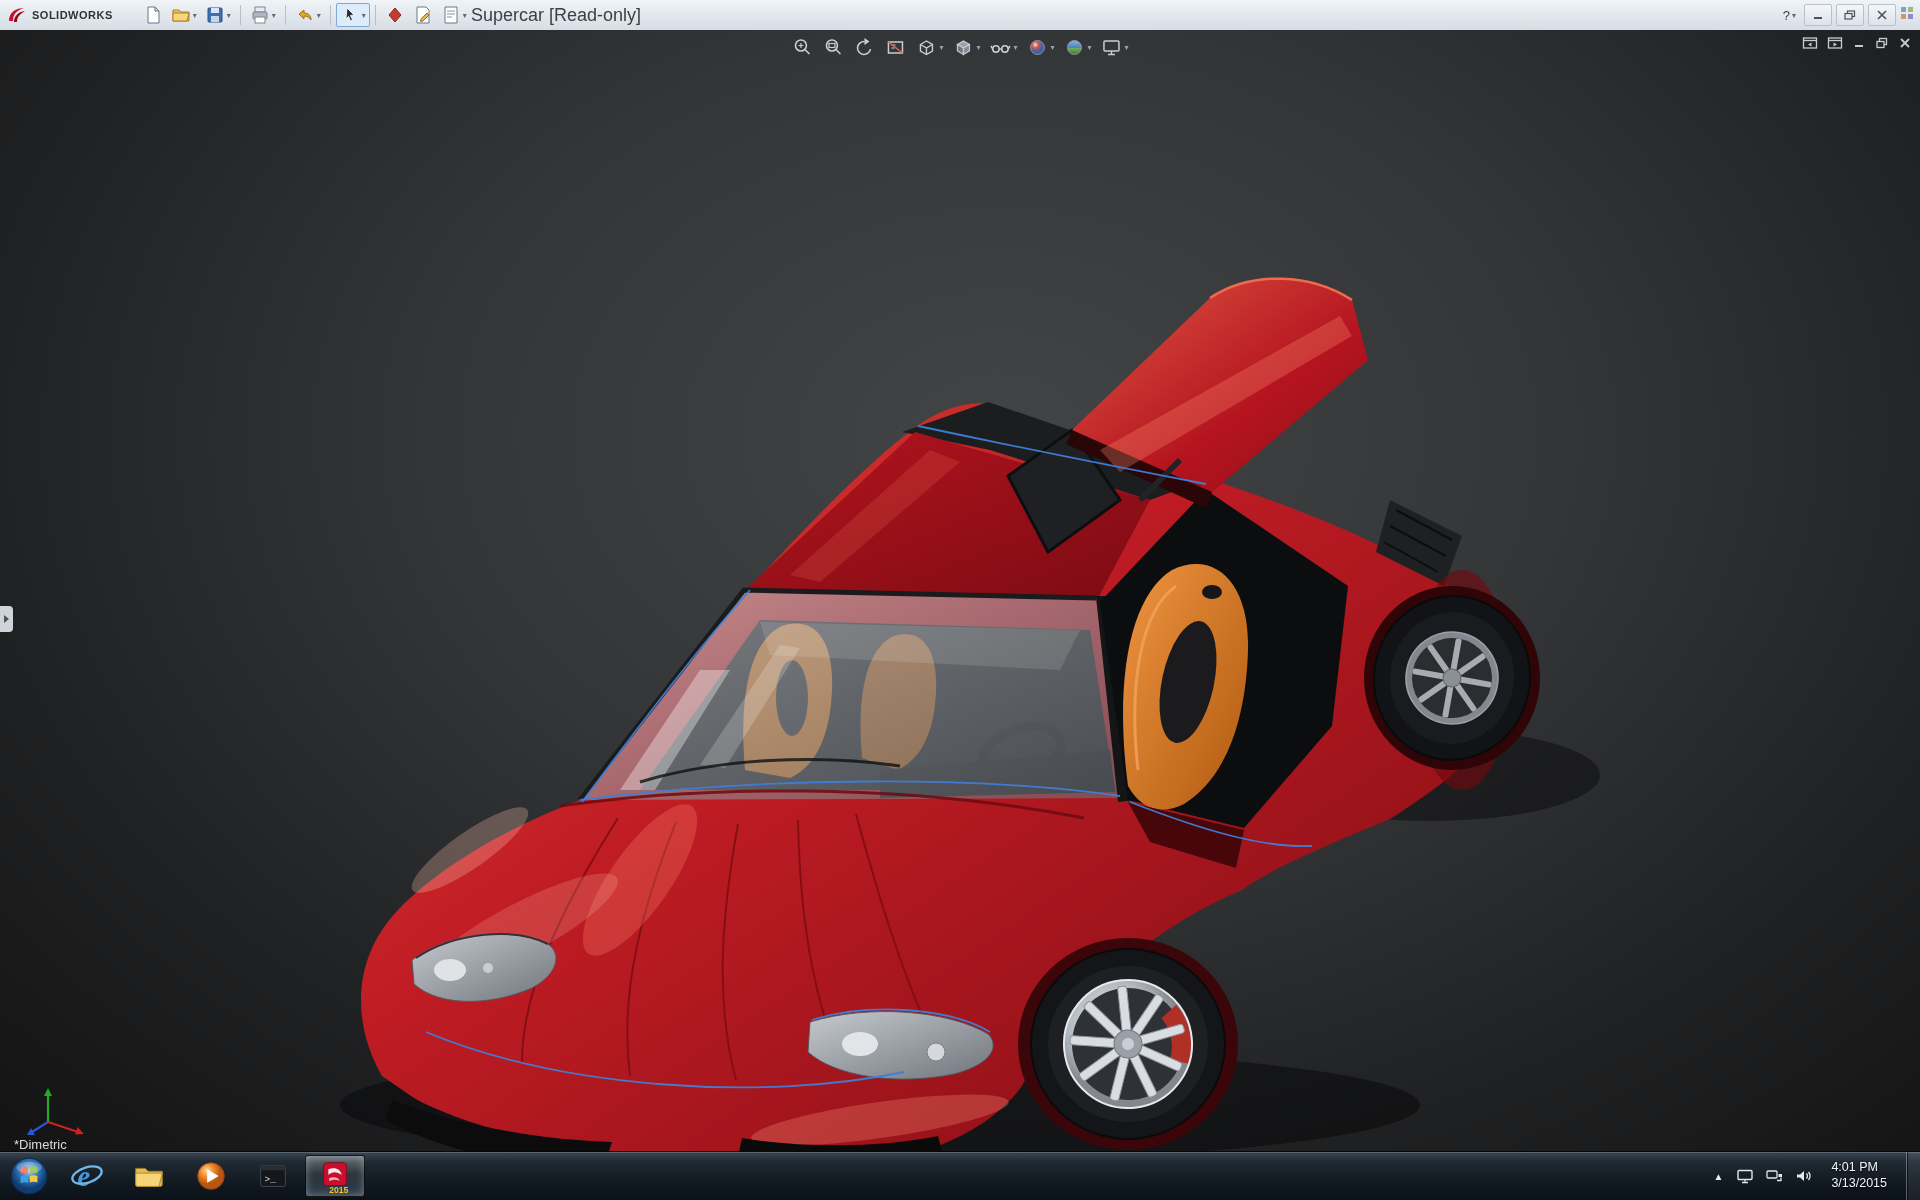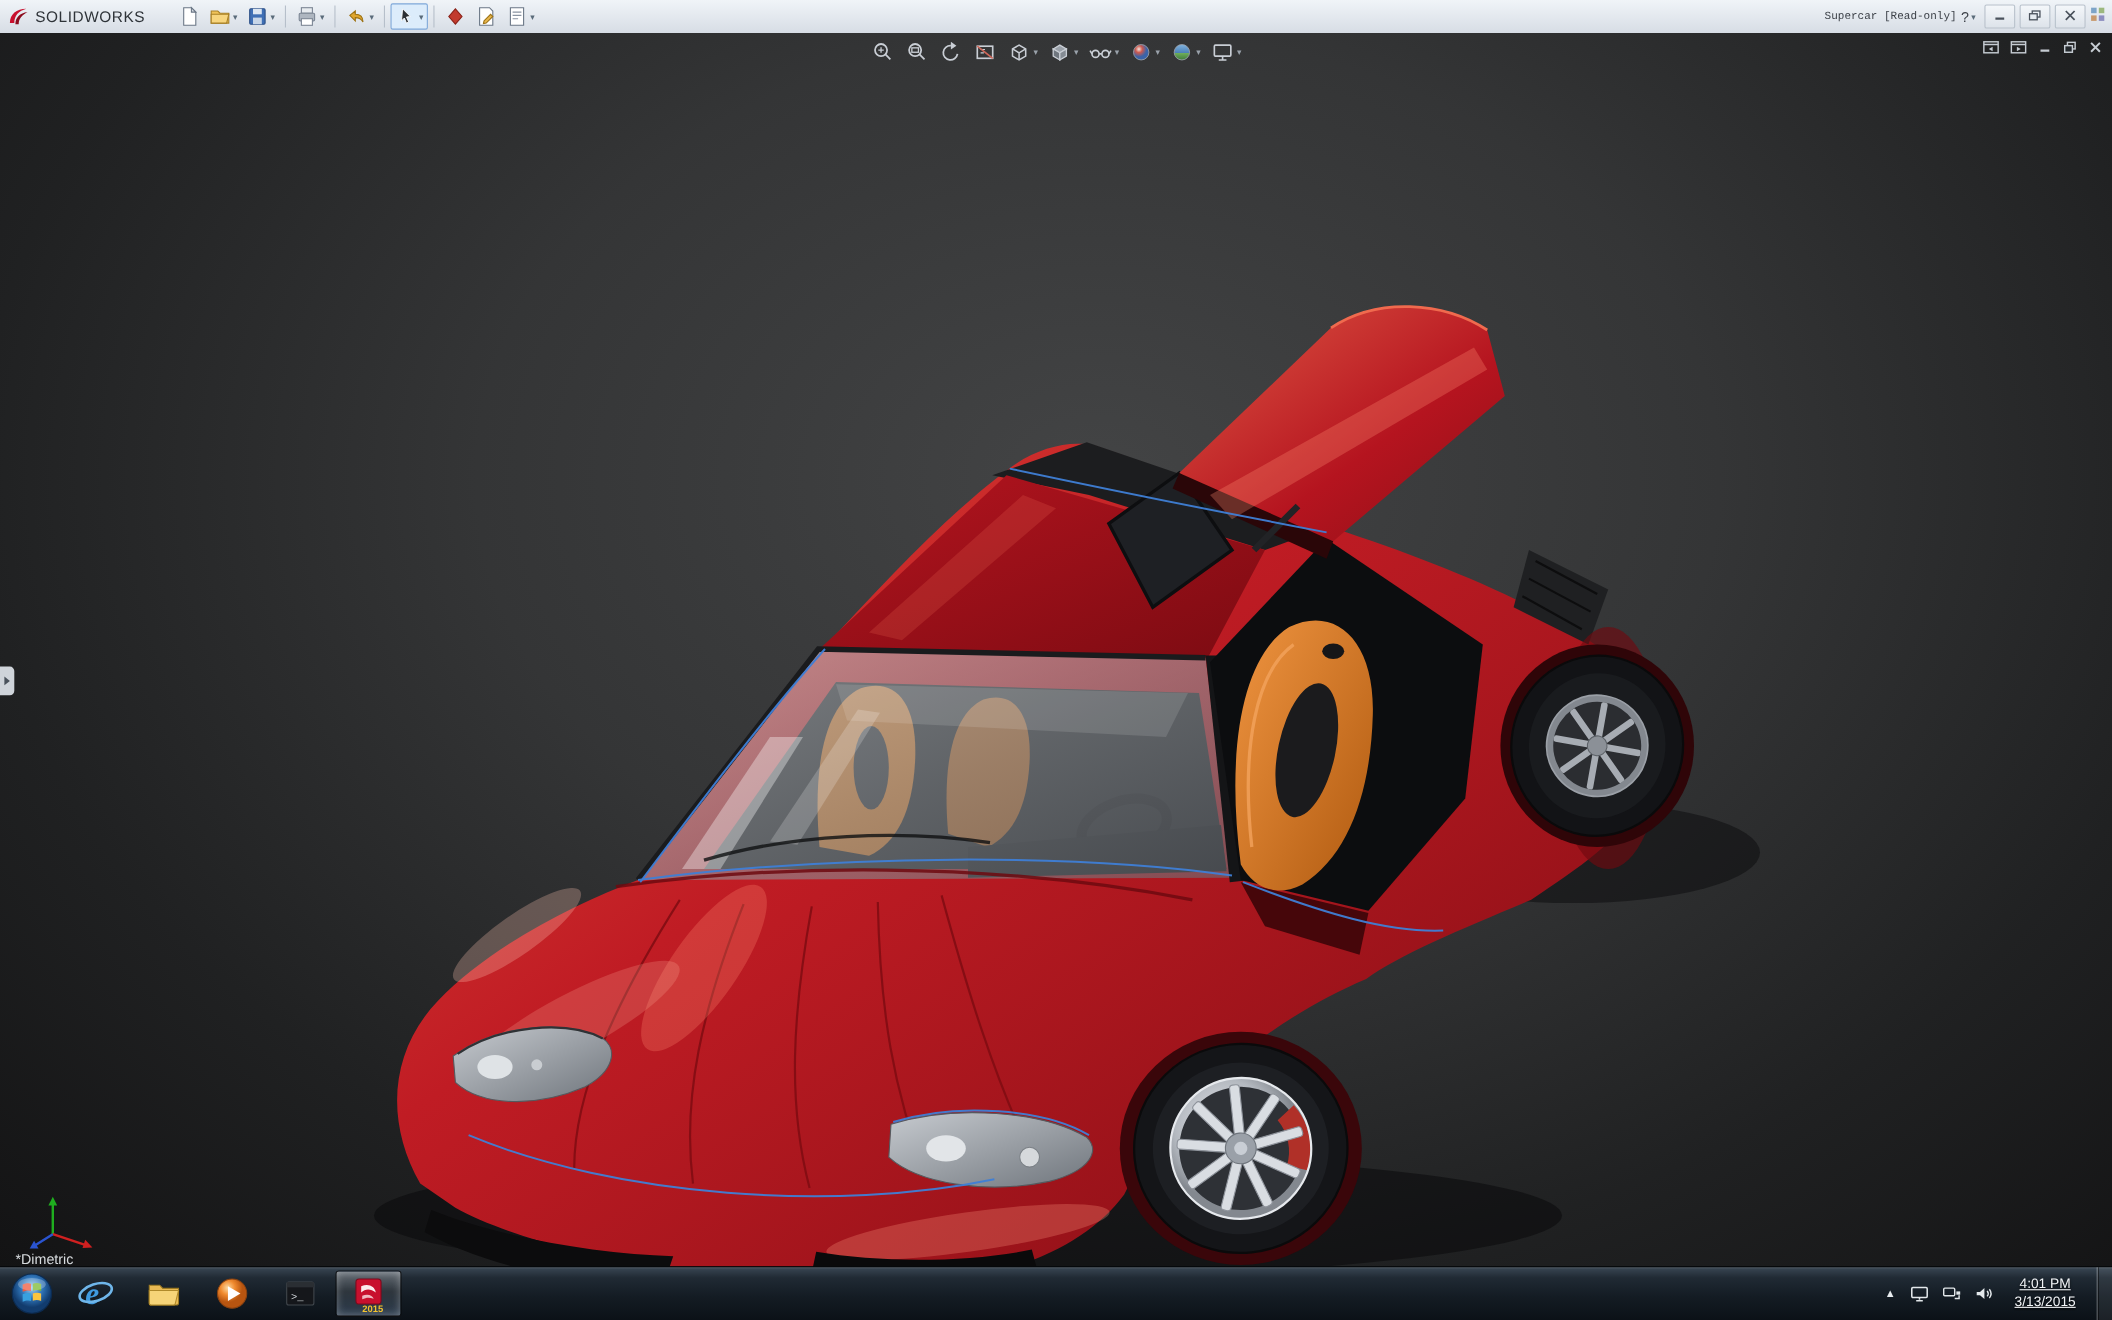--- a/index.html
+++ b/index.html
@@ -4,29 +4,29 @@
 <style>
   html,body{margin:0;padding:0;width:1920px;height:1200px;overflow:hidden;
     font-family:"Liberation Sans",sans-serif;background:#000;}
   #stage{position:relative;width:1920px;height:1200px;}
 
   
   #titlebar{position:absolute;top:0;left:0;right:0;height:30px;display:flex;align-items:center;
     background:linear-gradient(#f0f4f8,#d7dde5);border-bottom:1px solid #98a2ae;}
   .tb-left{display:flex;align-items:center;padding-left:6px;}
   .logo-mark{display:flex;align-items:center;margin-right:4px;}
-  .app-name{font-weight:normal;font-size:14px;color:#2e3338;letter-spacing:.5px;margin-right:26px;}
+  .app-name{font-weight:bold;font-size:11px;color:#2e3338;letter-spacing:.5px;margin-right:26px;}
   .toolbar{display:flex;align-items:center;}
   .tbtn{display:flex;align-items:center;height:24px;padding:1px 3px;border:1px solid transparent;
     background:transparent;border-radius:2px;cursor:default;}
   .tbtn.active{background:#dcecfb;border:1px solid #7fa8d9;}
   .tbtn svg{display:block;}
   .dd{font-size:8px;color:#5a6b7a;margin-left:2px;}
   .sep{width:1px;height:20px;background:#b6bfca;margin:0 5px;}
-  .tb-title{flex:1;text-align:right;font-size:10px;color:#3c4148;white-space:nowrap;overflow:hidden;font-family:Liberation Mono, monospace;}
+  .tb-title{flex:1;text-align:left;font-size:18px;color:#3c4148;white-space:nowrap;overflow:hidden;}
   .tb-right{display:flex;align-items:center;gap:4px;padding-right:6px;}
   .help-btn{display:flex;align-items:center;font-size:13px;color:#3c4148;padding:0 4px;}
   .winbtn{width:26px;height:20px;display:flex;align-items:center;justify-content:center;
     background:linear-gradient(#f4f7fa,#dde3ea);border:1px solid #b9c2cc;border-radius:2px;}
 
   
   #viewport{position:absolute;top:30px;left:0;right:0;bottom:48px;overflow:hidden;
     background:radial-gradient(ellipse at 52% 36%,#434445 0%,#343536 40%,#202122 72%,#131314 100%);}
   #scene{position:absolute;top:0;left:0;width:100%;height:100%;}
   .hud{position:absolute;top:4px;left:50%;transform:translateX(-50%);display:flex;align-items:center;gap:3px;}
@@ -45,22 +45,22 @@
     background:linear-gradient(#3a4754 0%,#202a34 20%,#141c24 55%,#0b1117 100%);
     border-top:1px solid #05080b;box-shadow:inset 0 1px 0 rgba(255,255,255,.18);}
   .start-orb{width:46px;height:46px;display:flex;align-items:center;justify-content:center;margin:0 4px 0 6px;}
   .task-btn{width:58px;height:40px;display:flex;align-items:center;justify-content:center;margin:0 1px;
     border-radius:3px;border:1px solid transparent;}
   .task-btn.active{background:linear-gradient(rgba(255,255,255,.30),rgba(255,255,255,.10) 45%,rgba(130,170,215,.28));
     border:1px solid rgba(0,0,0,.75);box-shadow:inset 0 0 8px rgba(255,255,255,.35);}
   .tray{margin-left:auto;display:flex;align-items:center;gap:11px;height:100%;}
   .tray-chevron{color:#e8ecef;font-size:10px;padding:0 2px;}
   .tray-icon{display:flex;align-items:center;justify-content:center;}
-  .clock{color:#f2f5f8;font-size:12.5px;text-align:center;line-height:1.25;
-    text-shadow:0 1px 2px #000;padding:0 8px;text-decoration:underline;}
+  .clock{color:#f2f5f8;font-size:12.5px;line-height:1.25;
+    text-shadow:0 1px 2px #000;padding:0 8px;}
   .show-desktop{width:13px;height:100%;background:rgba(255,255,255,.07);
     border-left:1px solid rgba(255,255,255,.28);box-shadow:inset 1px 0 0 rgba(0,0,0,.6);}
 </style>
 </head>
 <body>
 
 <div id="stage">
 
   <div id="titlebar">
     <div class="tb-left">

